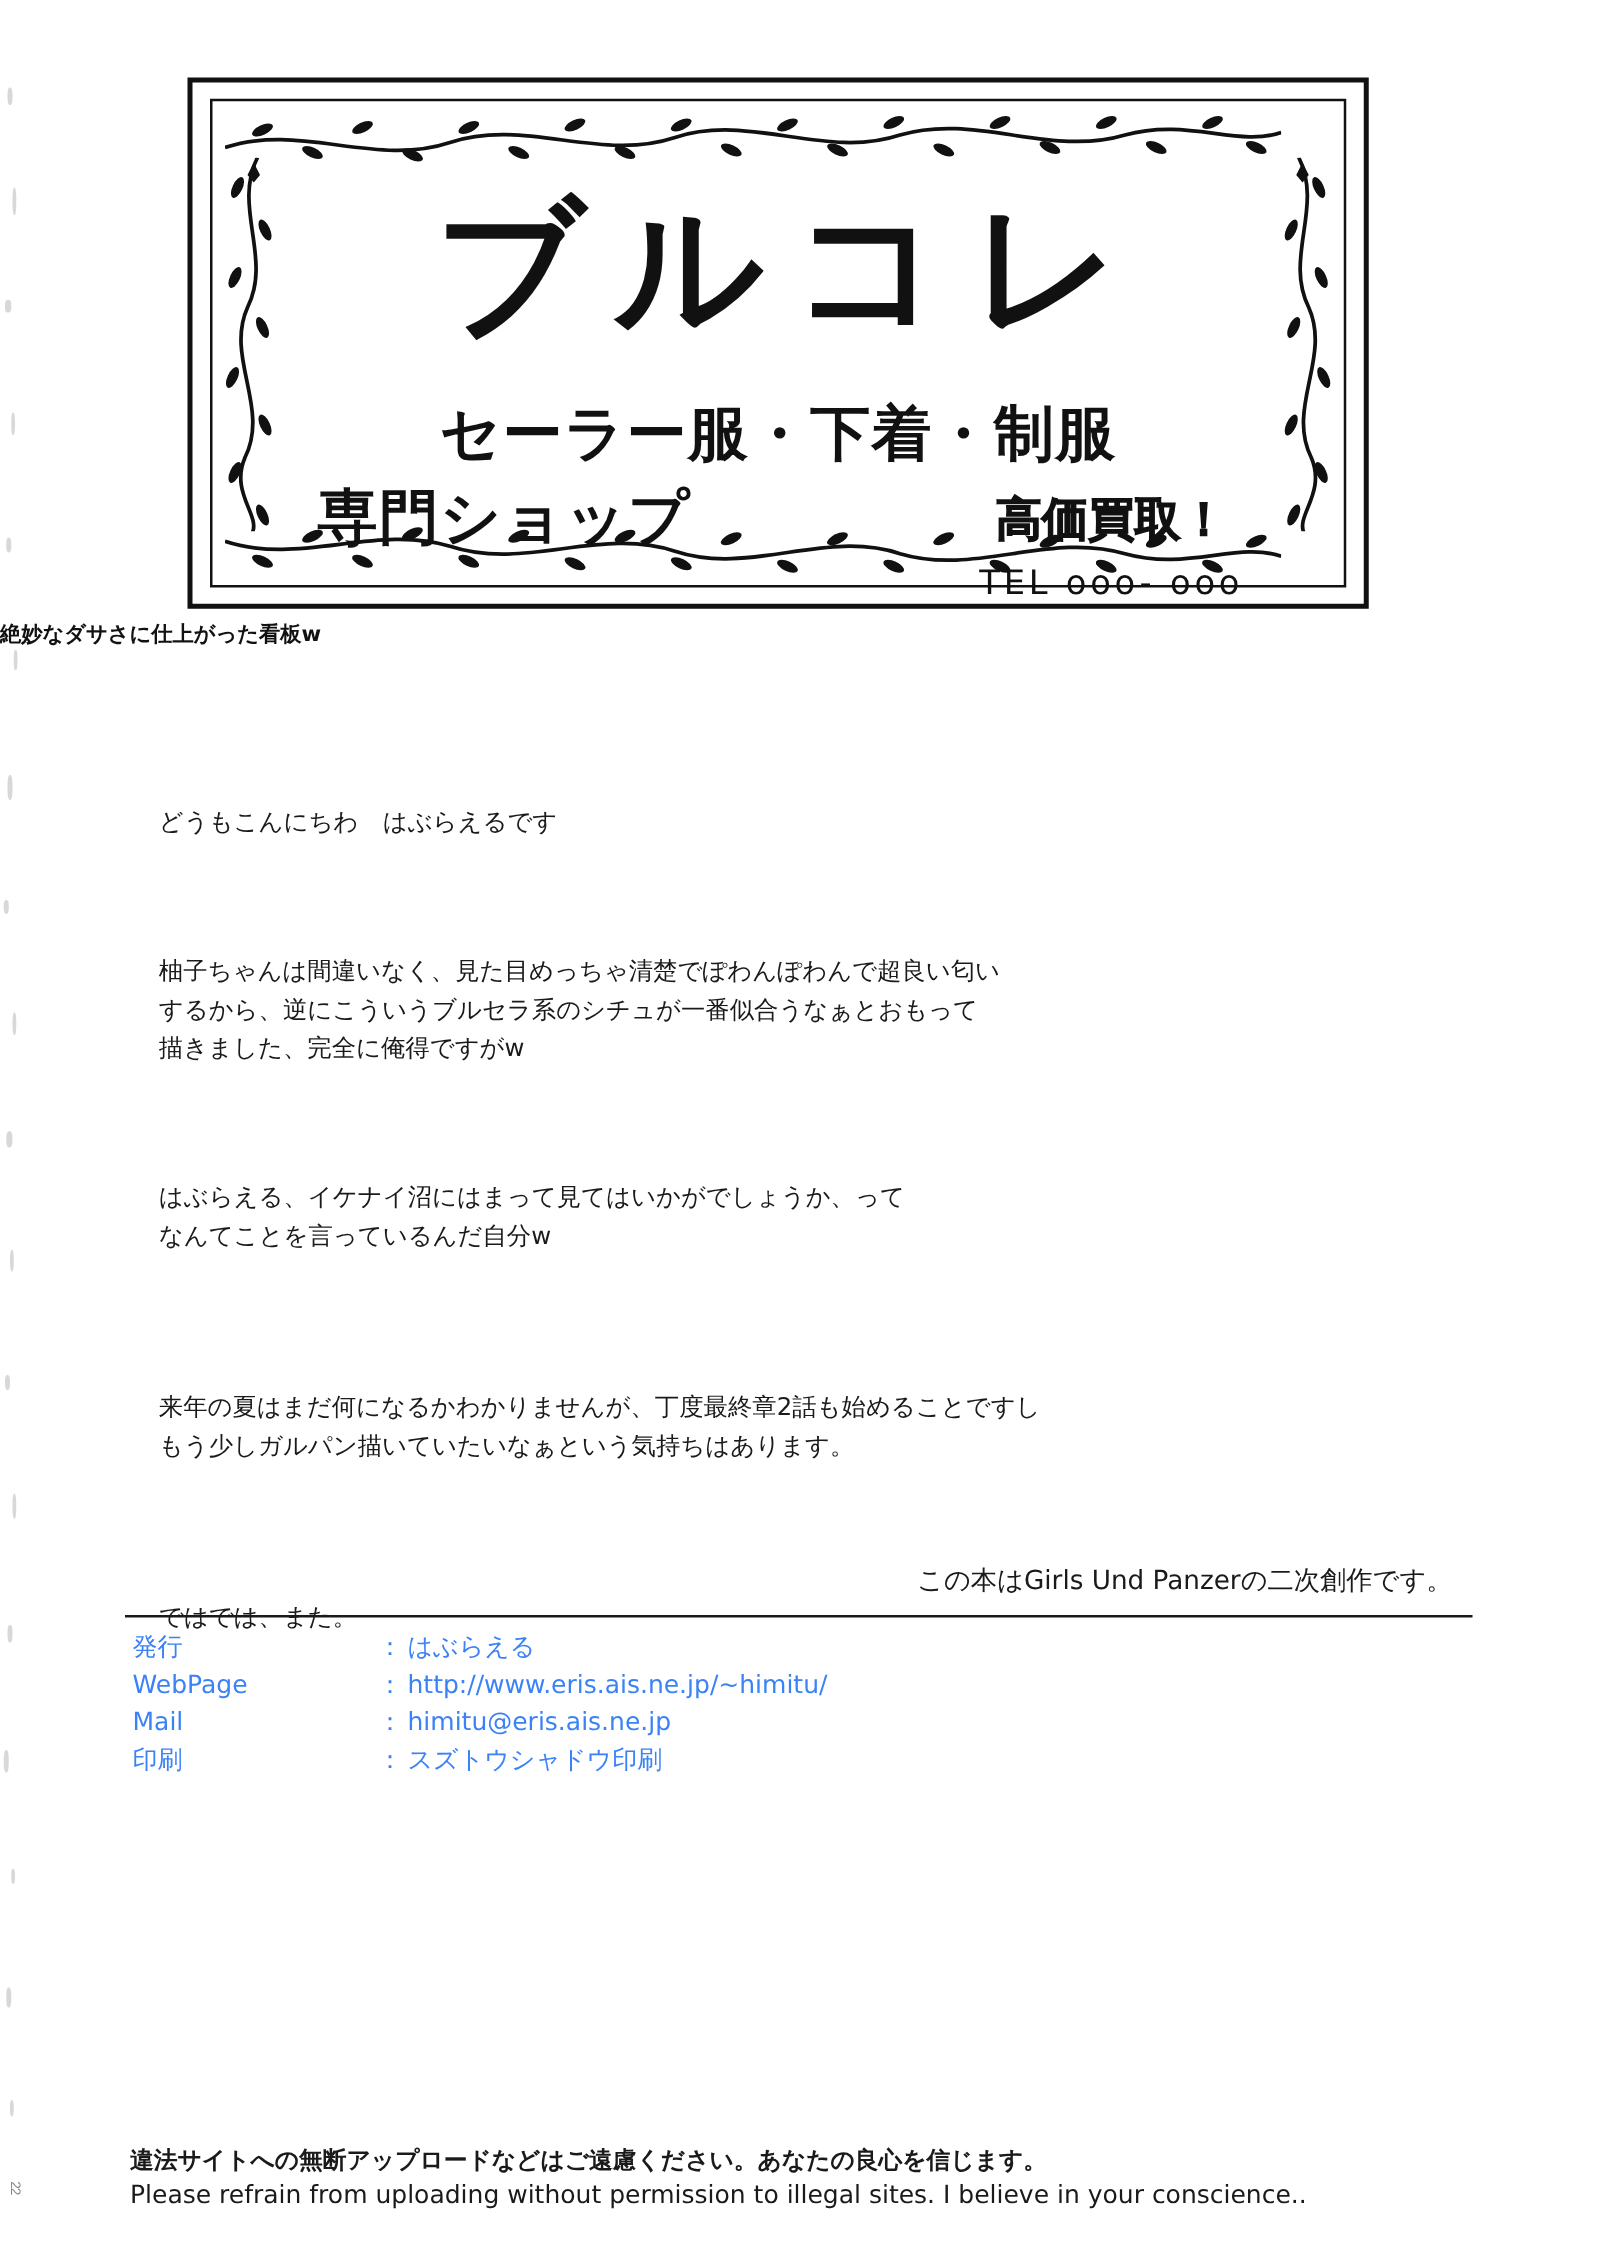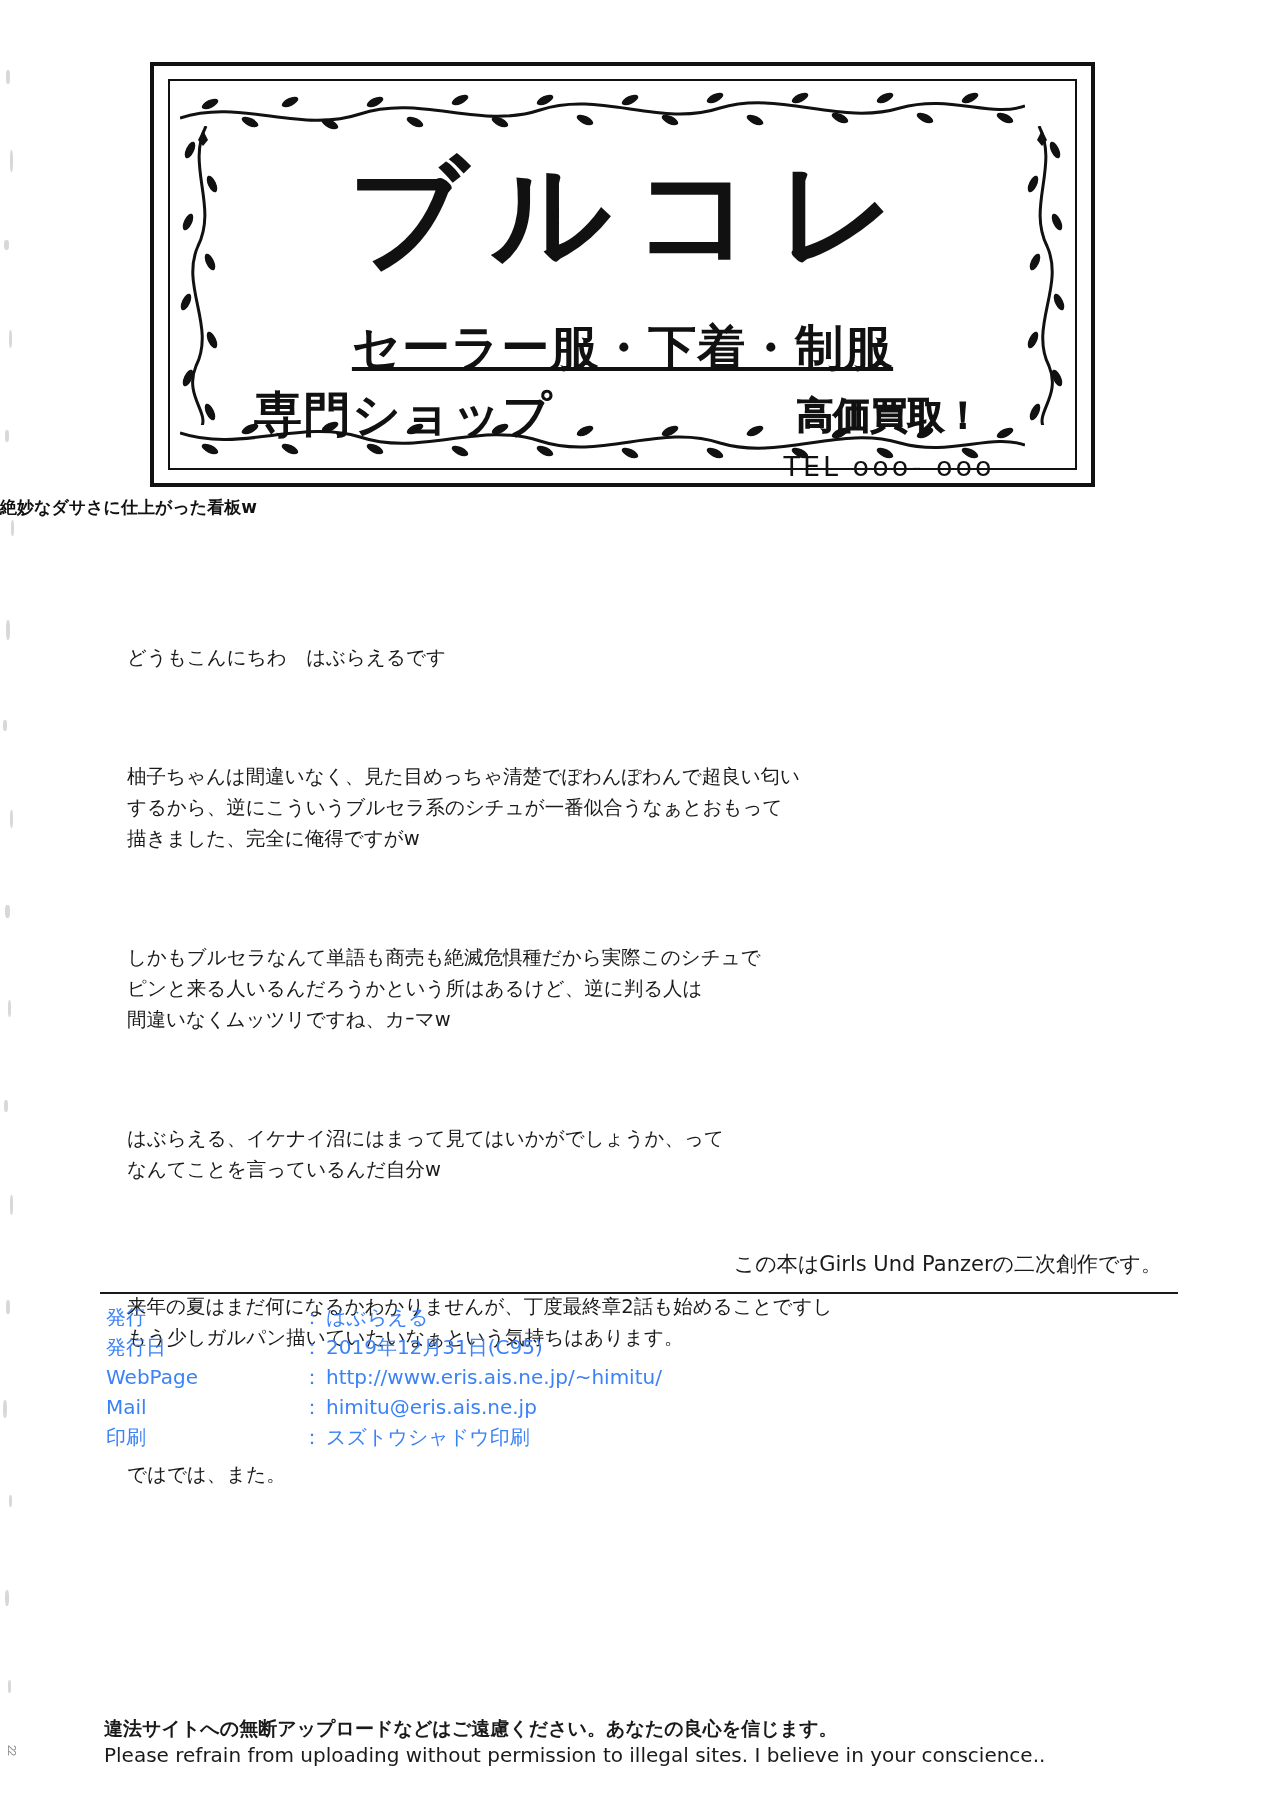--- a/index.html
+++ b/index.html
@@ -103,21 +103,20 @@
     left: 0;
     right: 0;
     top: 255px;
     text-align: center;
     font-family: "DejaVu Sans", sans-serif;
     font-weight: bold;
     font-size: 48px;
     line-height: 52px;
     letter-spacing: 1px;
     color: #111;
-    text-decoration: underline;
   }
   .sign-line3 {
     position: absolute;
     left: 100px;
     top: 322px;
     font-family: "DejaVu Sans", sans-serif;
     font-weight: bold;
     font-size: 48px;
     line-height: 52px;
     letter-spacing: 1px;
@@ -360,46 +359,38 @@
   </div>
 </div>
 
 <div class="sign-caption">絶妙なダサさに仕上がった看板w</div>
 
 <div class="afterword">
   <p>どうもこんにちわ　はぶらえるです</p>
   <p>柚子ちゃんは間違いなく、見た目めっちゃ清楚でぽわんぽわんで超良い匂い
 するから、逆にこういうブルセラ系のシチュが一番似合うなぁとおもって
 描きました、完全に俺得ですがw</p>
-  <p>しかもブルセラなんて単語も商売も絶滅危惧種だから実際このシチュで
-ピンと来る人いるんだろうかという所はあるけど、逆に判る人は
-間違いなくムッツリですね、カｰマw</p>
   <p class="gap">はぶらえる、イケナイ沼にはまって見てはいかがでしょうか、って
 なんてことを言っているんだ自分w</p>
   <p class="gap">来年の夏はまだ何になるかわかりませんが、丁度最終章2話も始めることですし
 もう少しガルパン描いていたいなぁという気持ちはあります。</p>
   <p>ではでは、また。</p>
 </div>
 
 <div class="notice-line">この本はGirls Und Panzerの二次創作です。</div>
 
 <div class="rule"></div>
 
 <div class="colophon">
   <table>
     <tbody>
       <tr>
         <td class="col-label">発行</td>
         <td class="col-sep">：</td>
         <td>はぶらえる</td>
-      </tr>
-      <tr>
-        <td class="col-label">発行日</td>
-        <td class="col-sep">：</td>
-        <td>2019年12月31日(C95)</td>
       </tr>
       <tr>
         <td class="col-label">WebPage</td>
         <td class="col-sep">：</td>
         <td>http://www.eris.ais.ne.jp/~himitu/</td>
       </tr>
       <tr>
         <td class="col-label">Mail</td>
         <td class="col-sep">：</td>
         <td>himitu@eris.ais.ne.jp</td>

